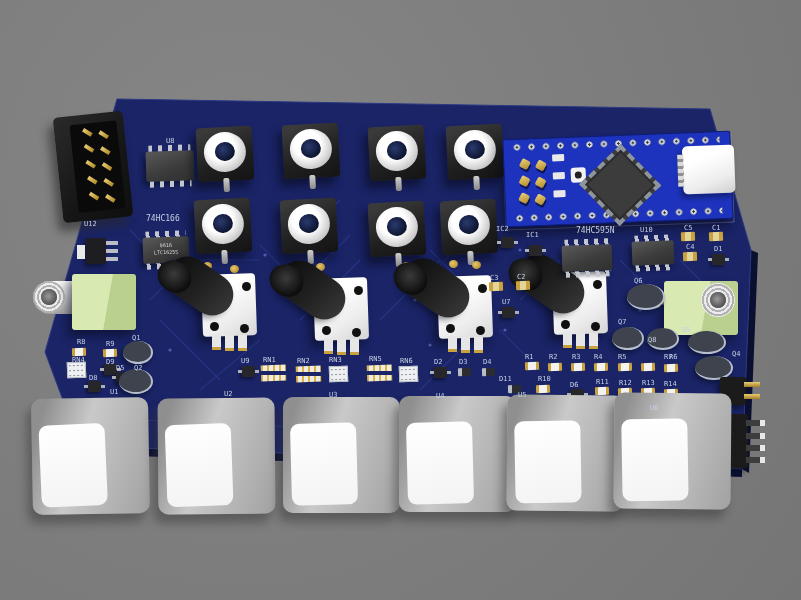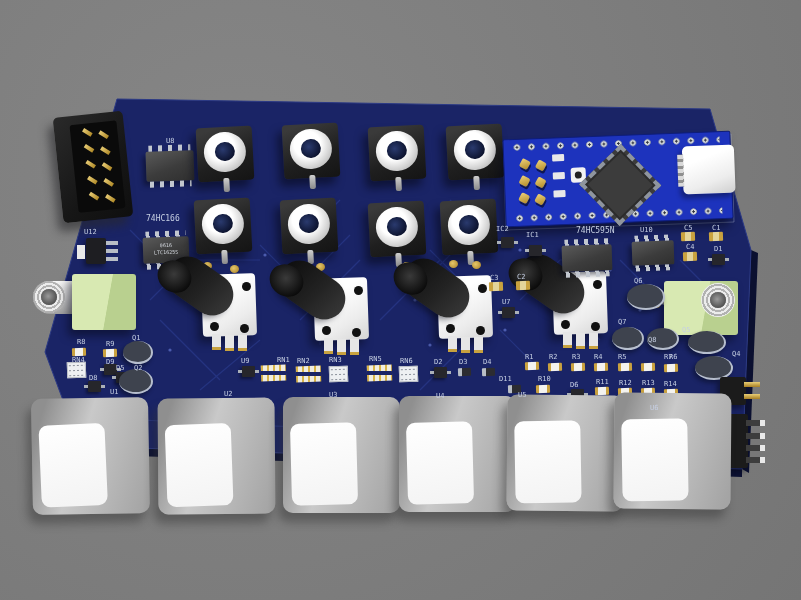--- a/index.html
+++ b/index.html
@@ -417,21 +417,21 @@
   <div class="c key" style="left:507px;top:395px;transform:rotate(0.5deg)">
       <div class="key-face"></div>
     </div>
   <div class="c key" style="left:614px;top:393px;transform:rotate(0.5deg)">
       <div class="key-face"></div>
     </div>
 
   <div>
     <span class="sk" style="left:166px;top:137px">U8</span>
     <span class="sk sk-lg" style="left:146px;top:215px">74HC166</span>
-    <span class="sk" style="left:84px;top:228px">U12</span>
+    <span class="sk" style="left:84px;top:220px">U12</span>
     <span class="sk" style="left:496px;top:225px">IC2</span>
     <span class="sk" style="left:526px;top:231px">IC1</span>
     <span class="sk sk-lg" style="left:576px;top:227px">74HC595N</span>
     <span class="sk" style="left:640px;top:226px">U10</span>
     <span class="sk" style="left:684px;top:224px">C5</span>
     <span class="sk" style="left:712px;top:224px">C1</span>
     <span class="sk" style="left:686px;top:243px">C4</span>
     <span class="sk" style="left:714px;top:245px">D1</span>
     <span class="sk" style="left:490px;top:274px">C3</span>
     <span class="sk" style="left:517px;top:273px">C2</span>
@@ -445,21 +445,21 @@
     <span class="sk" style="left:106px;top:340px">R9</span>
     <span class="sk" style="left:132px;top:334px">Q1</span>
     <span class="sk" style="left:72px;top:356px">RN4</span>
     <span class="sk" style="left:106px;top:358px">D9</span>
     <span class="sk" style="left:116px;top:364px">D5</span>
     <span class="sk" style="left:134px;top:364px">Q2</span>
     <span class="sk" style="left:89px;top:374px">D8</span>
     <span class="sk" style="left:110px;top:388px">U1</span>
     <span class="sk" style="left:224px;top:390px">U2</span>
     <span class="sk" style="left:241px;top:357px">U9</span>
-    <span class="sk" style="left:277px;top:356px">RN1</span>
+    <span class="sk" style="left:263px;top:356px">RN1</span>
     <span class="sk" style="left:297px;top:357px">RN2</span>
     <span class="sk" style="left:329px;top:356px">RN3</span>
     <span class="sk" style="left:369px;top:355px">RN5</span>
     <span class="sk" style="left:400px;top:357px">RN6</span>
     <span class="sk" style="left:434px;top:358px">D2</span>
     <span class="sk" style="left:459px;top:358px">D3</span>
     <span class="sk" style="left:483px;top:358px">D4</span>
     <span class="sk" style="left:329px;top:391px">U3</span>
     <span class="sk" style="left:436px;top:392px">U4</span>
     <span class="sk" style="left:525px;top:353px">R1</span>

